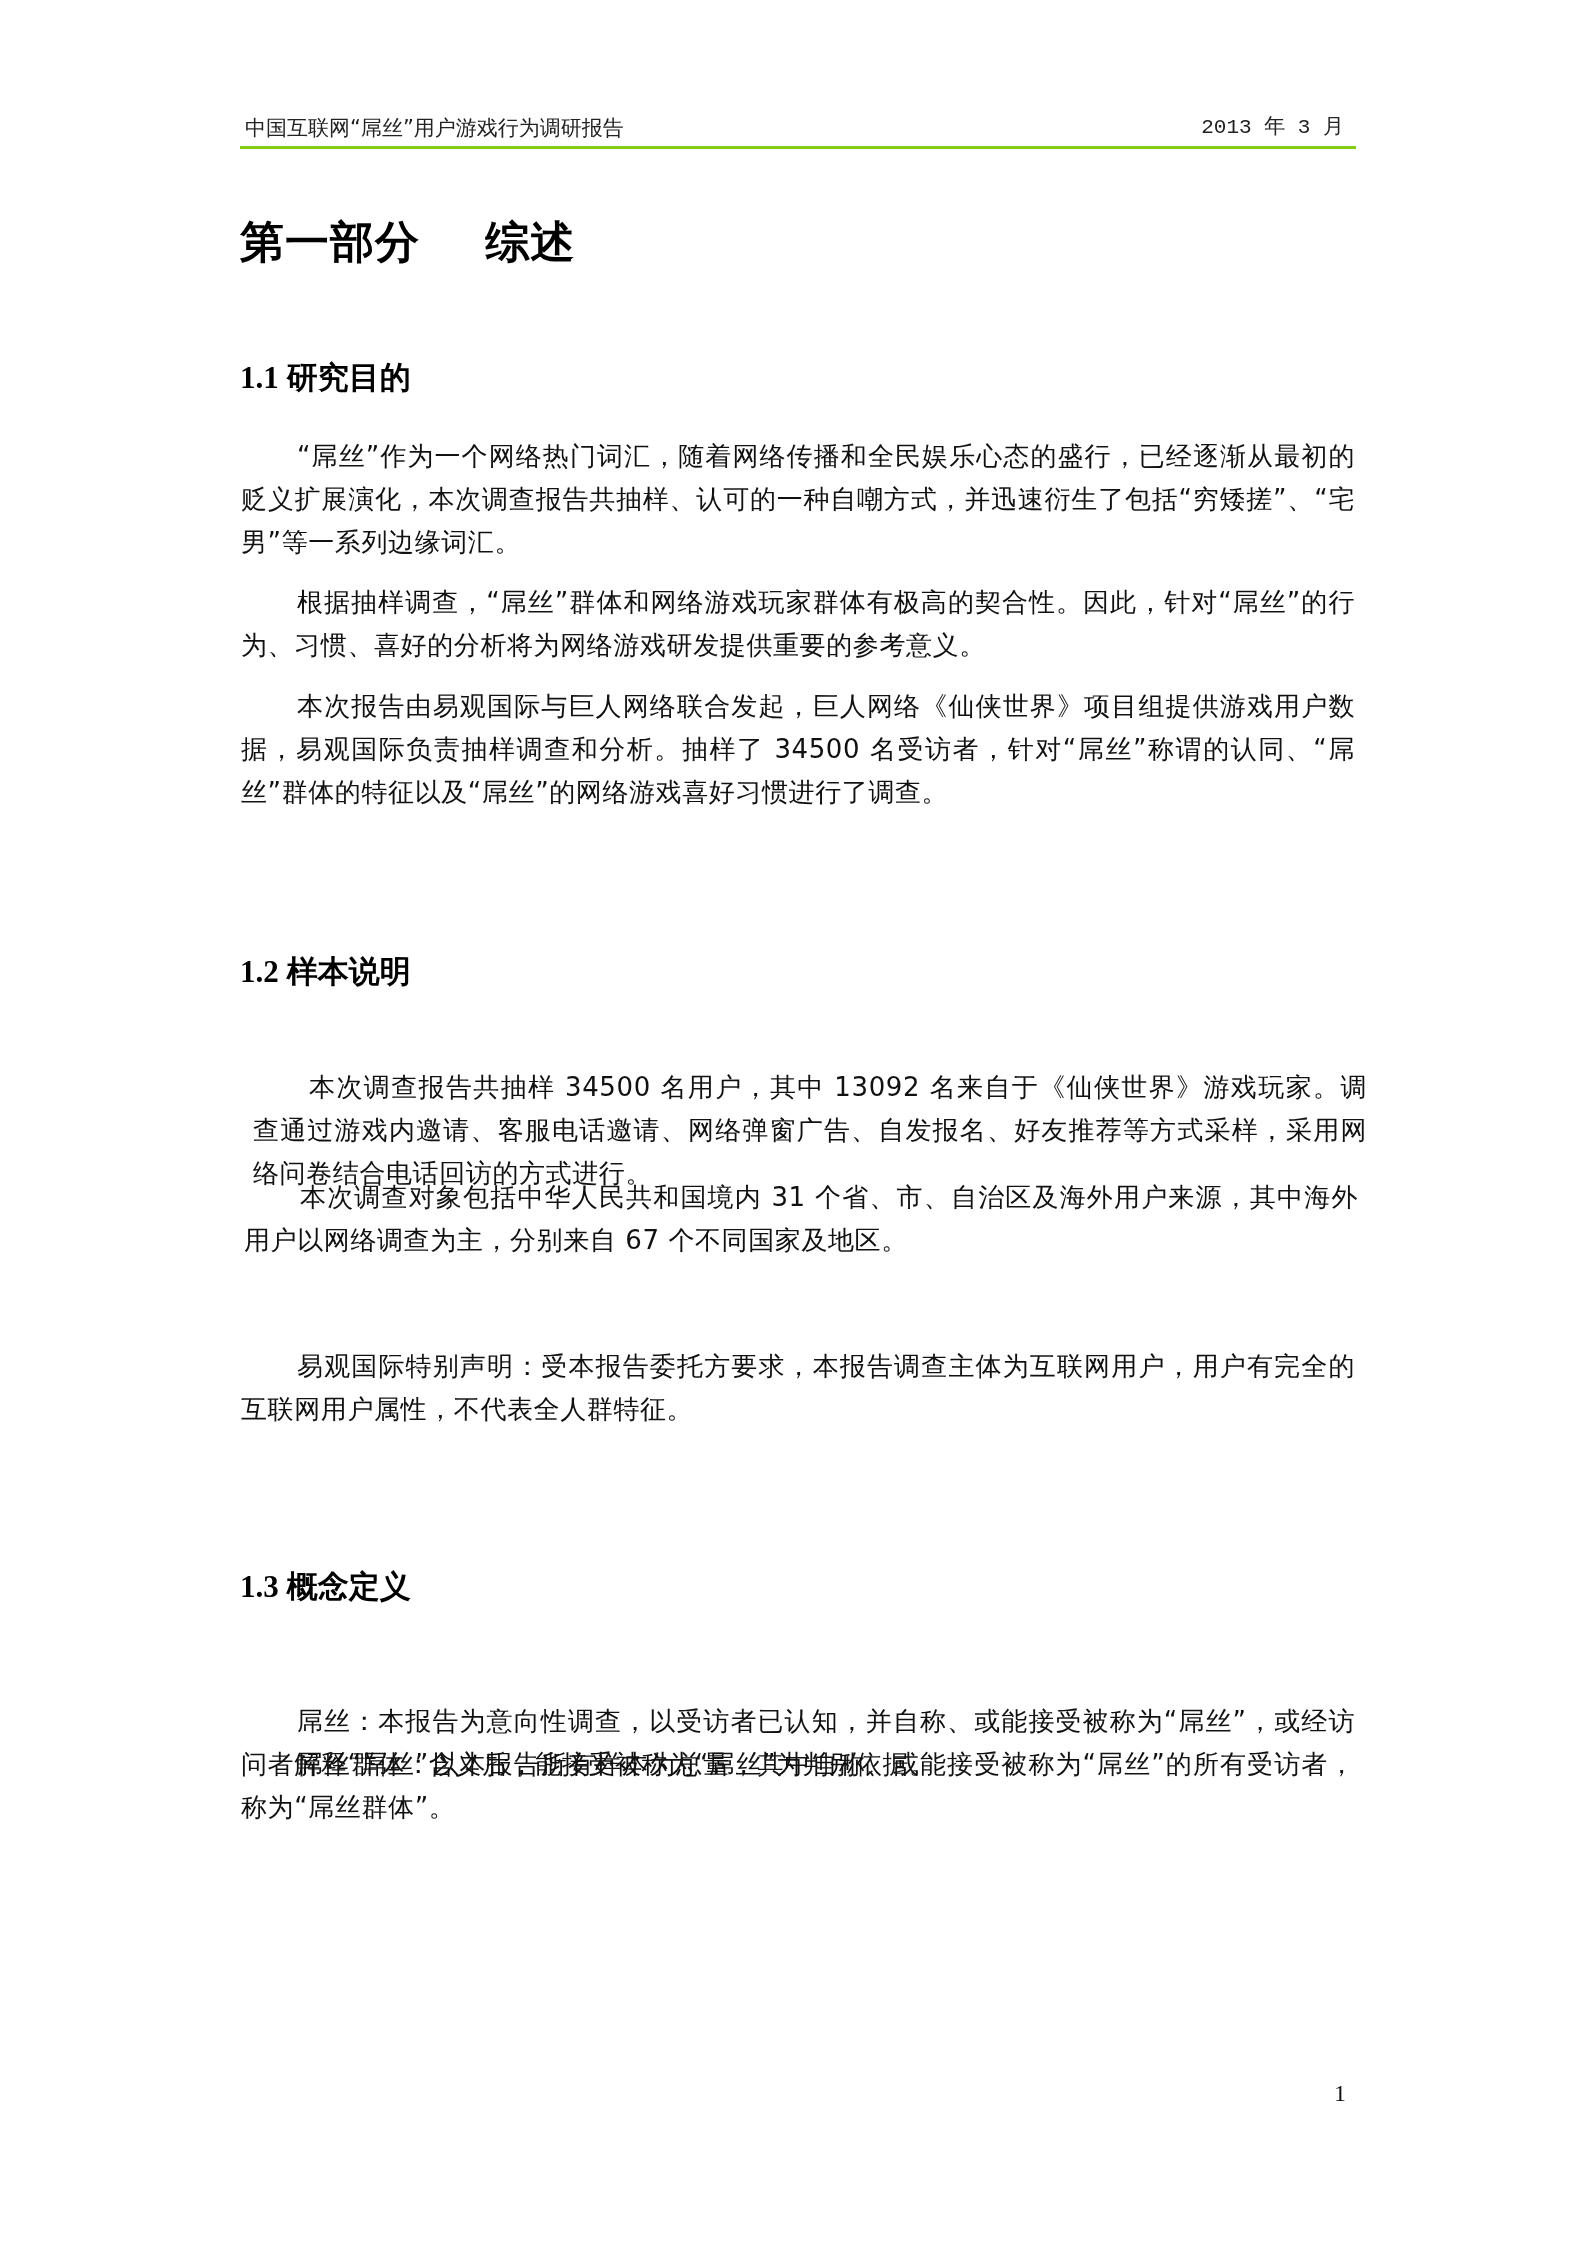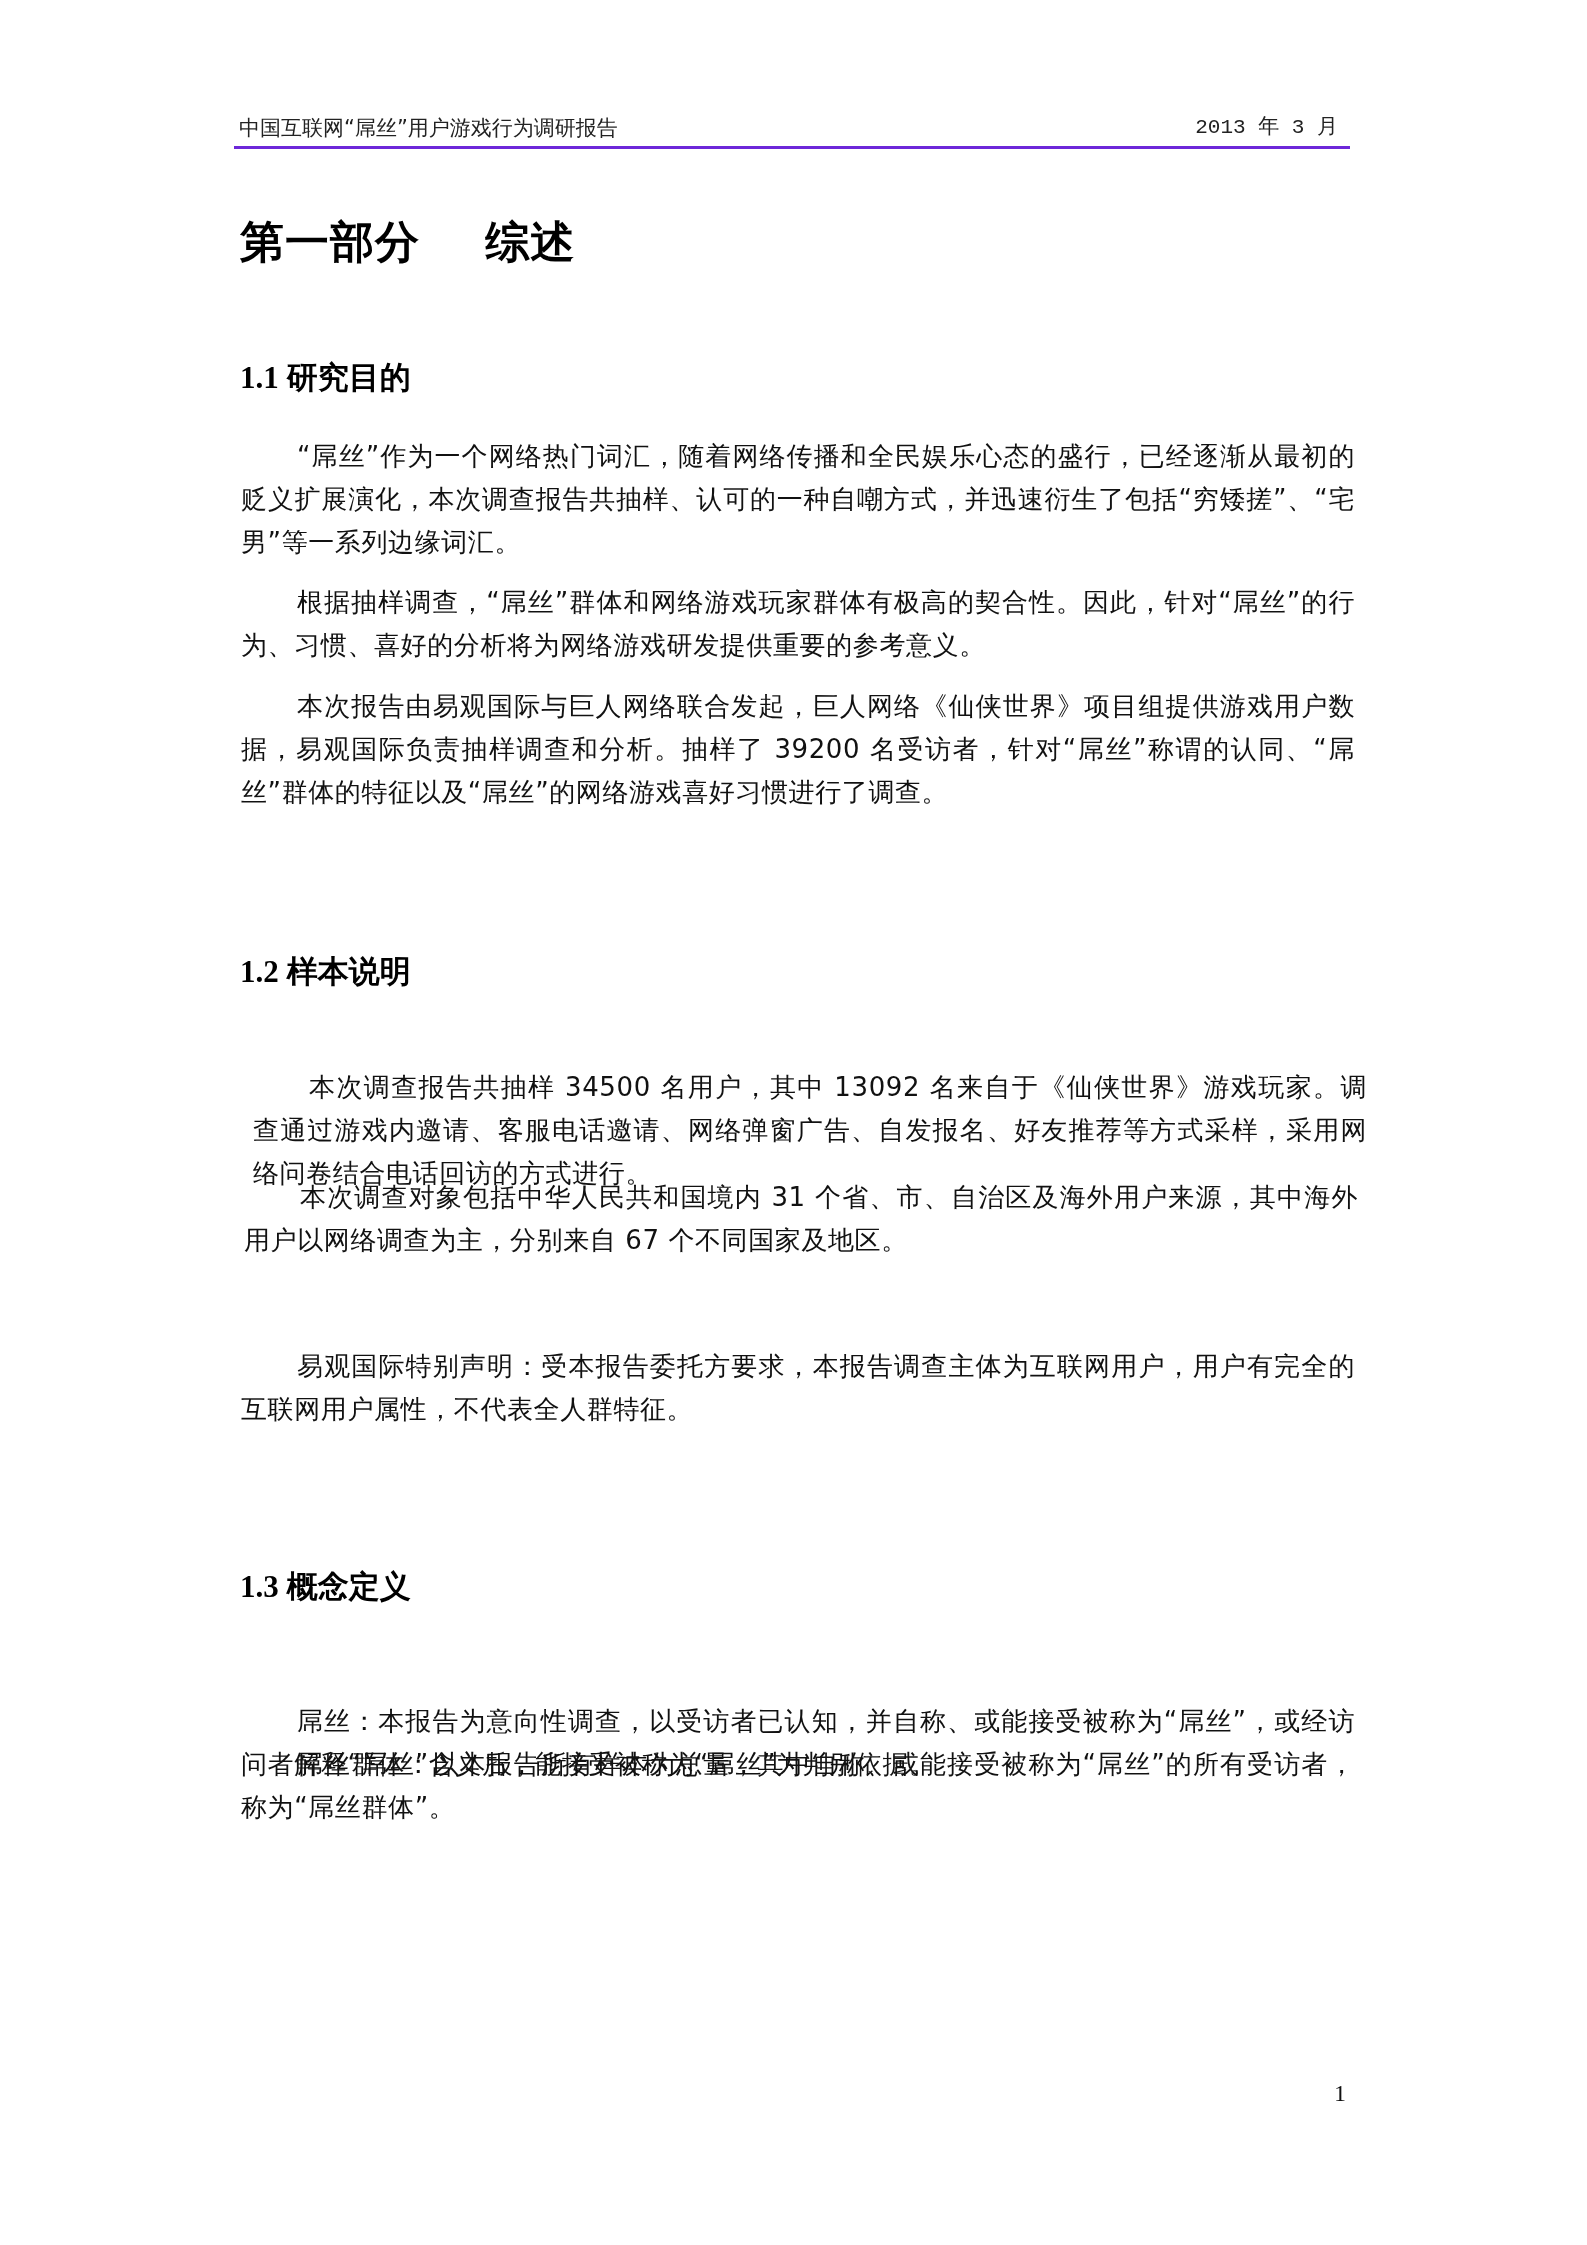--- a/index.html
+++ b/index.html
@@ -1,22 +1,22 @@
 <!DOCTYPE html>
 <html><head>
 <meta charset="utf-8">
 <style>
   html, body { margin: 0; padding: 0; background: #ffffff; }
   body {
     width: 1587px; height: 2245px; position: relative; overflow: hidden;
     font-family: "DejaVu Serif", "Liberation Serif", serif; color: #111;
   }
   .page-header {
-    position: absolute; left: 234px; top: 112px; width: 1116px; height: 34px;
-    border-bottom: 3px solid #6d28d9;
+    position: absolute; left: 240px; top: 112px; width: 1116px; height: 34px;
+    border-bottom: 3px solid #84cc16;
   }
   .header-left {
     position: absolute; left: 5px; top: 2px;
     font-size: 21px; letter-spacing: 0px; line-height: 28px;
     font-family: "DejaVu Sans", "Liberation Sans", sans-serif; color: #222;
   }
   .header-right {
     position: absolute; right: 12px; top: 2px;
     font-size: 21px; line-height: 28px; color: #222;
     font-family: Liberation Mono, monospace;
@@ -56,21 +56,21 @@
   <span class="header-right">2013 年 3 月</span>
 </div>
 
 <div class="part-title">第一部分    综述</div>
 
 <div class="section-heading" style="top:356px;">
   <span class="num">1.1</span><span>研究目的</span>
 </div>
 <p class="para" style="top:435px; margin:0;">“屌丝”作为一个网络热门词汇，随着网络传播和全民娱乐心态的盛行，已经逐渐从最初的贬义扩展演化，本次调查报告共抽样、认可的一种自嘲方式，并迅速衍生了包括“穷矮搓”、“宅男”等一系列边缘词汇。</p>
 <p class="para" style="top:581px; margin:0;">根据抽样调查，“屌丝”群体和网络游戏玩家群体有极高的契合性。因此，针对“屌丝”的行为、习惯、喜好的分析将为网络游戏研发提供重要的参考意义。</p>
-<p class="para" style="top:685px; margin:0;">本次报告由易观国际与巨人网络联合发起，巨人网络《仙侠世界》项目组提供游戏用户数据，易观国际负责抽样调查和分析。抽样了 39200 名受访者，针对“屌丝”称谓的认同、“屌丝”群体的特征以及“屌丝”的网络游戏喜好习惯进行了调查。</p>
+<p class="para" style="top:685px; margin:0;">本次报告由易观国际与巨人网络联合发起，巨人网络《仙侠世界》项目组提供游戏用户数据，易观国际负责抽样调查和分析。抽样了 34500 名受访者，针对“屌丝”称谓的认同、“屌丝”群体的特征以及“屌丝”的网络游戏喜好习惯进行了调查。</p>
 
 <div class="section-heading" style="top:950px;">
   <span class="num">1.2</span><span>样本说明</span>
 </div>
 <p class="para" style="top:1054px; margin:12px;">本次调查报告共抽样 34500 名用户，其中 13092 名来自于《仙侠世界》游戏玩家。调查通过游戏内邀请、客服电话邀请、网络弹窗广告、自发报名、好友推荐等方式采样，采用网络问卷结合电话回访的方式进行。</p>
 <p class="para" style="top:1173px; margin:3px;">本次调查对象包括中华人民共和国境内 31 个省、市、自治区及海外用户来源，其中海外用户以网络调查为主，分别来自 67 个不同国家及地区。</p>
 <p class="para" style="top:1345px; margin:0;">易观国际特别声明：受本报告委托方要求，本报告调查主体为互联网用户，用户有完全的互联网用户属性，不代表全人群特征。</p>
 
 <div class="section-heading" style="top:1565px;">
   <span class="num">1.3</span><span>概念定义</span>

